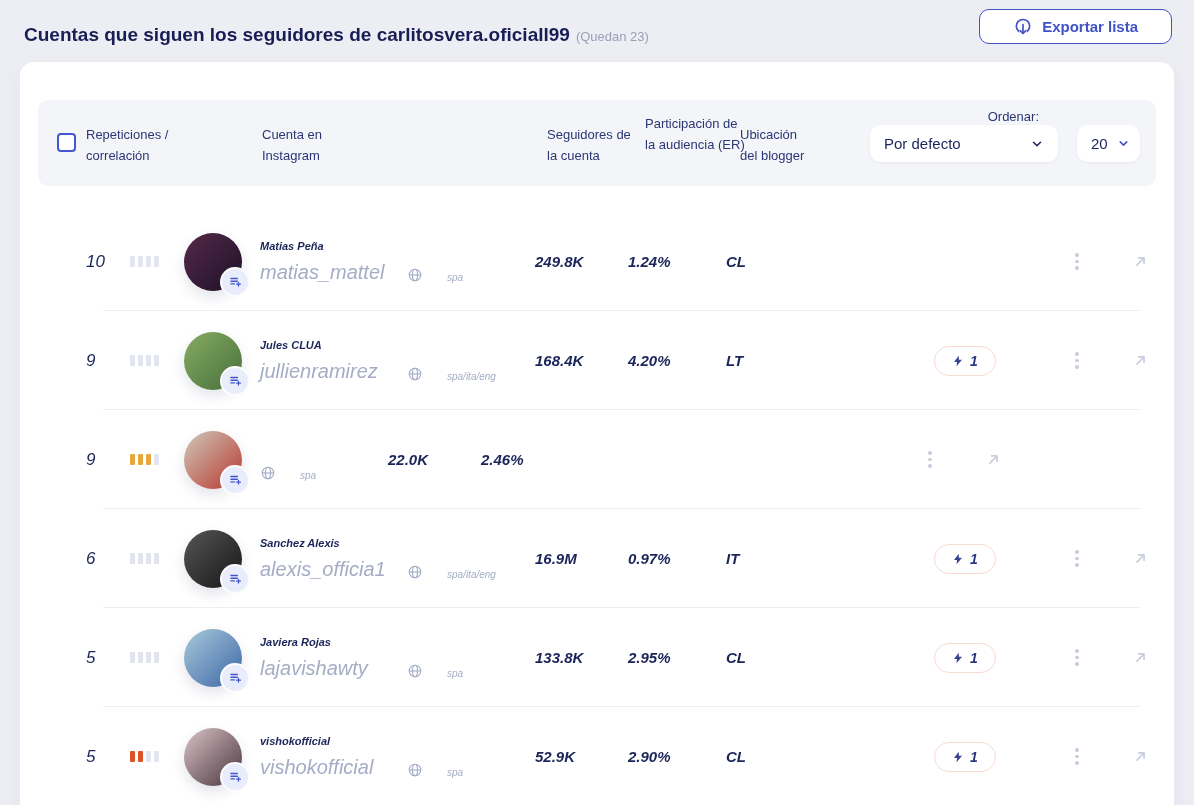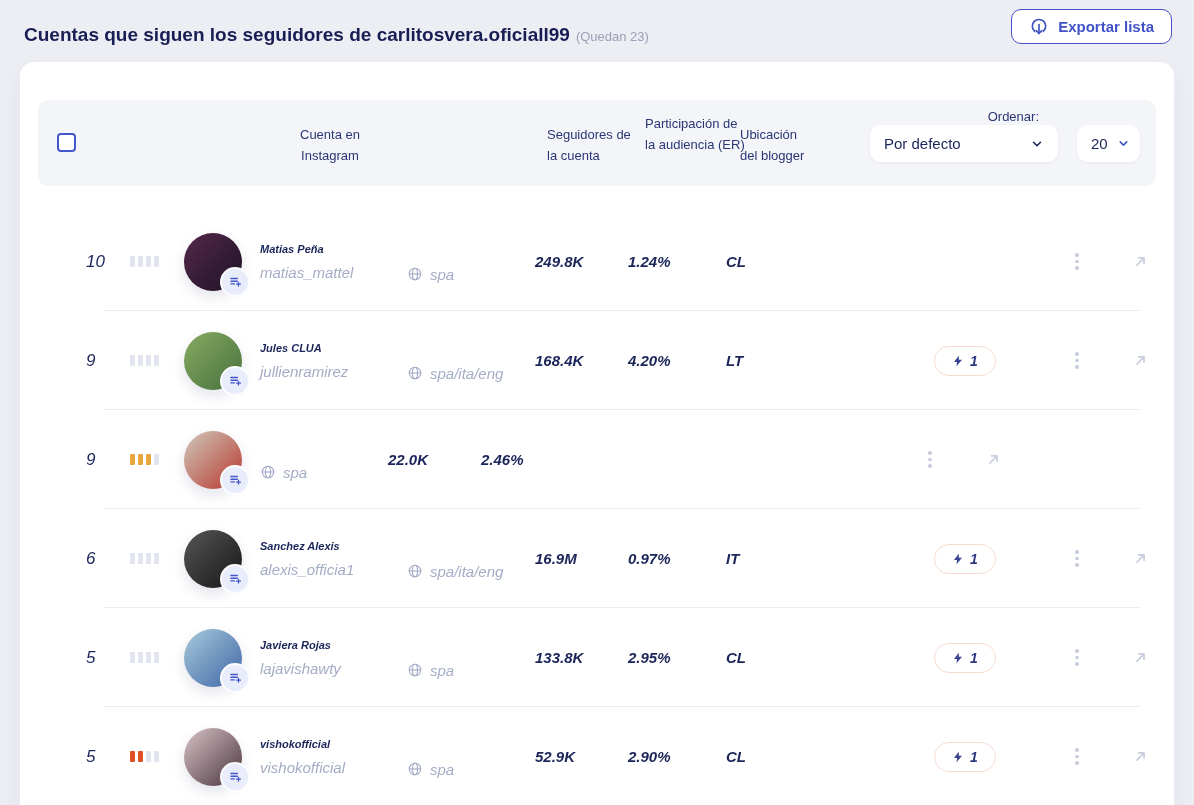--- a/index.html
+++ b/index.html
@@ -9,33 +9,33 @@
   }
   *{margin:0;padding:0;box-sizing:border-box;}
   html,body{width:1194px;height:805px;overflow:hidden;}
   body{background:var(--bg);font-family:"Liberation Sans",sans-serif;color:var(--navy);}
 
   
   .top{position:absolute;left:0;top:0;width:1194px;height:62px;}
   .page-title{position:absolute;left:24px;top:16px;font-size:19px;font-weight:bold;color:#181d54;white-space:nowrap;margin-top:8px;}
   .page-title .remaining{font-size:13px;font-weight:normal;color:#9aa0b6;margin-left:6px;}
   .export-btn{position:absolute;right:22px;top:9px;height:35px;display:flex;align-items:center;gap:9px;
-    padding:0 17px;background:#fff;border:1.5px solid var(--accent);border-radius:10px;cursor:pointer;}
+    padding:0 33px;background:#fff;border:1.5px solid var(--accent);border-radius:10px;cursor:pointer;}
   .export-btn span{color:var(--accent);font-size:15px;font-weight:bold;}
 
   
   .card{position:absolute;left:20px;top:62px;width:1154px;height:880px;background:#fff;border-radius:14px;
     box-shadow:0 8px 22px rgba(27,37,89,0.05);}
 
   
   .filterbar{position:absolute;left:18px;top:38px;width:1118px;height:86px;background:var(--panel);border-radius:10px;}
   .filterbar .lbl{position:absolute;font-size:13px;line-height:1.6;color:#2b3674;}
   .checkbox{position:absolute;left:19px;top:33px;width:19px;height:19px;border:2px solid #4456cb;border-radius:4px;background:#fff;cursor:pointer;}
   .lbl-rep{left:48px;top:25px;width:102px;}
-  .lbl-acc{left:249px;top:25px;width:86px;text-align:center;}
+  .lbl-acc{left:224px;top:25px;width:86px;}
   .lbl-fol{left:509px;top:25px;width:86px;}
   .lbl-er{left:607px;top:14px;width:100px;}
   .lbl-loc{left:702px;top:25px;width:76px;}
   .lbl-sort{position:absolute;right:117px;top:9px;font-size:13px;color:#2b3674;}
   .select{position:absolute;top:25px;height:37px;background:#fff;border-radius:10px;display:flex;align-items:center;
     justify-content:space-between;padding:0 14px;font-size:15px;color:var(--navy);cursor:pointer;
     box-shadow:0 1px 3px rgba(27,37,89,0.06);}
   .select-sort{left:832px;width:188px;}
   .select-size{right:16px;width:63px;padding:0 10px 0 14px;}
 
@@ -51,23 +51,23 @@
   .bar-amber{background:var(--bar-amber);}
   .bar-red{background:var(--bar-red);}
 
   .c-avatar{width:76px;position:relative;}
   .avatar{width:58px;height:58px;border-radius:50%;position:relative;box-shadow:0 6px 14px rgba(27,37,89,0.12);}
   .avatar-badge{position:absolute;right:-6px;bottom:-4px;width:26px;height:26px;border-radius:50%;
     background:#e9edfb;display:flex;align-items:center;justify-content:center;box-shadow:0 0 0 2px #fdfdff;cursor:pointer;}
 
   .c-who{width:147px;}
   .name{font-size:11px;font-weight:bold;color:var(--navy);margin-bottom:9px;white-space:nowrap;}
-  .username{font-size:15px;color:var(--muted);white-space:nowrap;}
-
-  .c-langs{width:128px;display:flex;align-items:flex-start;gap:7px;color:var(--muted);font-size:15px;transform:translateY(13px);}
+  .username{font-size:20px;color:var(--muted);white-space:nowrap;}
+
+  .c-langs{width:128px;display:flex;align-items:flex-end;gap:24px;color:var(--muted);font-size:10px;transform:translateY(13px);}
   .c-stat{font-size:15px;font-weight:bold;color:var(--navy);}
   .c-followers{width:93px;}
   .c-er{width:98px;}
   .c-loc{width:60px;}
 
   .c-badge{width:64px;margin-left:147px;display:flex;justify-content:center;}
   .reports-badge{display:flex;align-items:center;justify-content:center;gap:6px;width:62px;height:30px;
     background:#fff;border:1px solid var(--badge-border);border-radius:15px;cursor:pointer;
     font-size:14px;font-weight:bold;color:#2c3781;}
   .hidden{visibility:hidden;}
@@ -93,20 +93,21 @@
       <path d="M8.6 16.4 12 19.8l3.4-3.4" stroke="#4152c7" stroke-width="2" stroke-linecap="round" stroke-linejoin="round" fill="none"></path>
     </svg>
     <span>Exportar lista</span>
   </div>
 </div>
 
 <div class="card">
 
   <div class="filterbar">
     <div class="checkbox"></div>
+    <div class="lbl lbl-rep">Repeticiones / correlación</div>
     <div class="lbl lbl-acc">Cuenta en Instagram</div>
     <div class="lbl lbl-fol">Seguidores de la cuenta</div>
     <div class="lbl lbl-er">Participación de la audiencia (ER)</div>
     <div class="lbl lbl-loc">Ubicación del blogger</div>
     <div class="lbl-sort">Ordenar:</div>
     <div class="select select-sort">
       <span>Por defecto</span>
       <svg width="14" height="14" viewBox="0 0 24 24">
         <path d="M6 9l6 6 6-6" fill="none" stroke="#1b2559" stroke-width="2.6" stroke-linecap="round" stroke-linejoin="round"></path>
       </svg>

